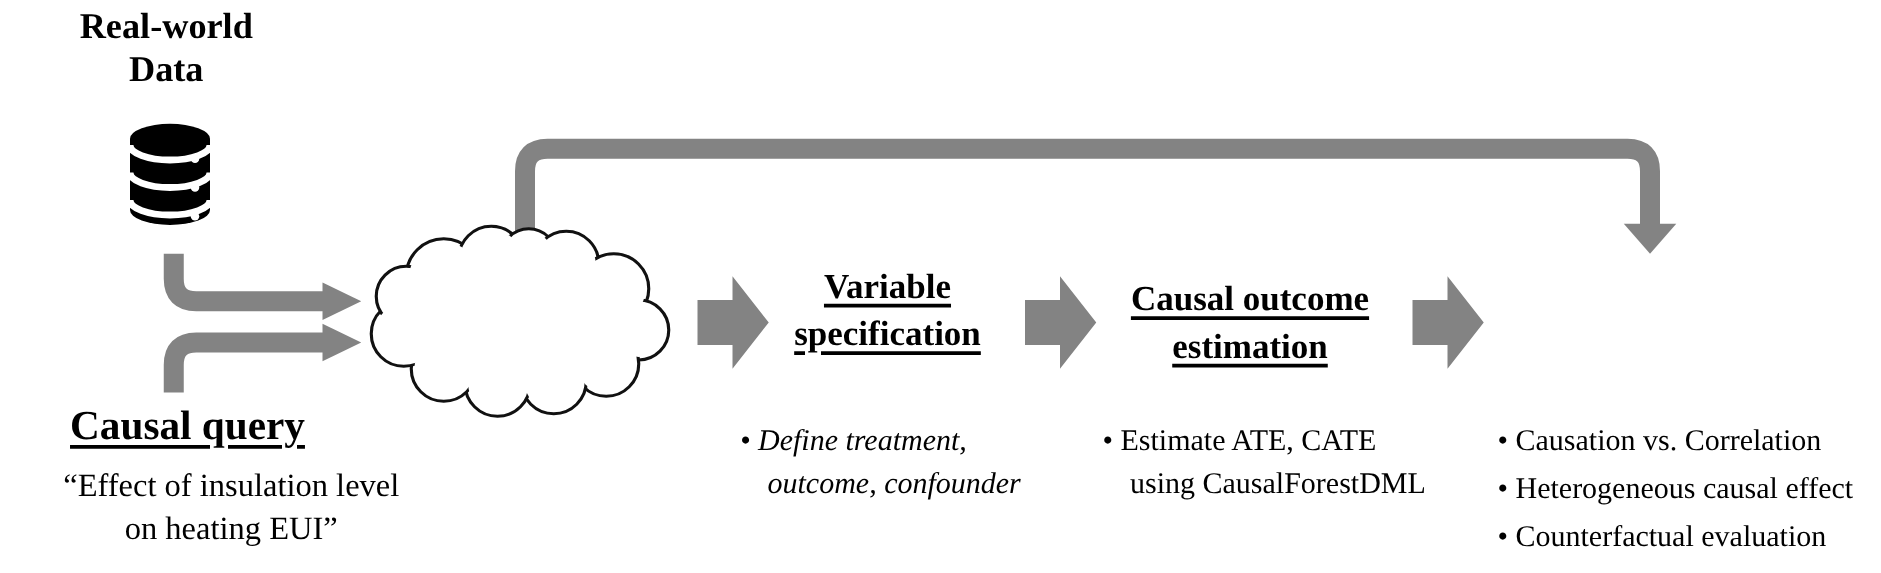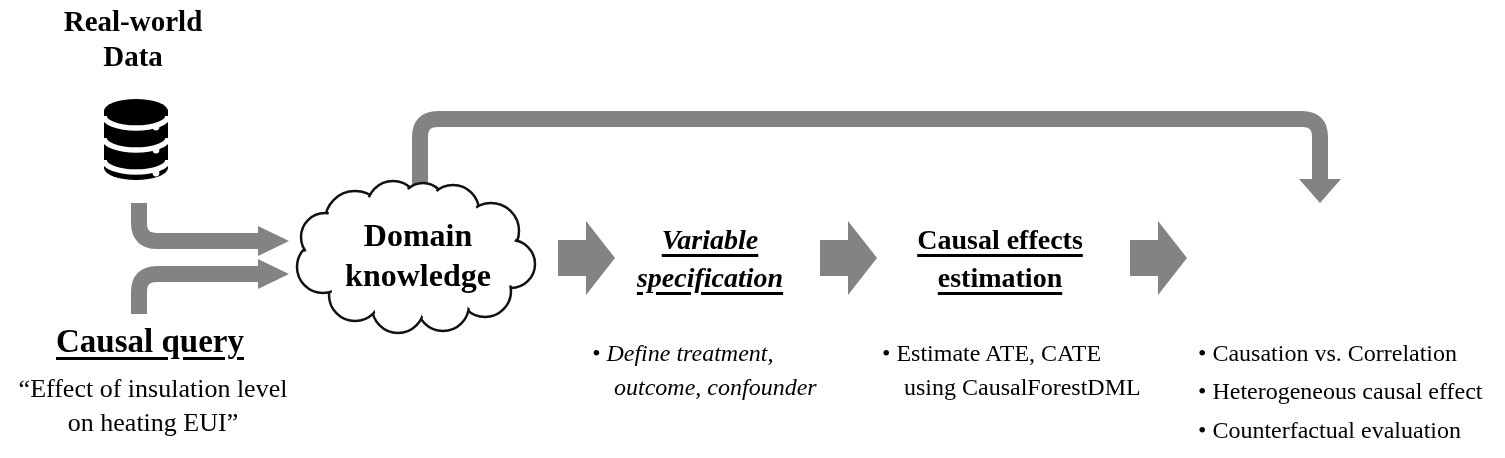--- a/index.html
+++ b/index.html
@@ -45,40 +45,40 @@
   .rw-title {
     left: 28px; top: 4px; width: 210px;
     font-size: 29px; line-height: 1.2;
   }
   .cq-title {
     left: 25px; top: 320px; width: 250px;
     font-size: 33px;
   }
   .cq-quote {
     left: 0px; top: 372px; width: 306px;
-    font-size: 26px; line-height: 1.32;
+    font-size: 26px; line-height: 1.32; padding-left: 32px;
   }
   .cloud-wrap {
     position: absolute;
     left: 293px; top: 169px;
     width: 250px; height: 172px;
   }
   .cloud-label {
     position: absolute;
     left: 0; top: 46px; width: 250px;
     text-align: center;
     font-weight: bold;
     font-size: 32px;
     line-height: 1.25;
     white-space: pre;
   }
   .stage-title {
     font-size: 28px; line-height: 1.35;
   }
-  .stage-title.s1 { left: 600px; top: 221px; width: 220px; font-style: italic; }
+  .stage-title.s1 { left: 600px; top: 211px; width: 220px; }
   .stage-title.s2 { left: 880px; top: 221px; width: 240px; }
   .stage-title.s3 { left: 1205px; top: 221px; width: 240px; }
   .bullets {
     font-size: 24px;
     line-height: 1.43;
     padding-left: 22px;
     text-indent: -22px;
   }
   .bullets.s1 { left: 592px; top: 336px; width: 280px; font-style: italic; }
   .bullets.s2 { left: 882px; top: 336px; width: 300px; }
@@ -164,30 +164,28 @@
         <circle class="cloud-cover" cx="218" cy="95" r="21.5"></circle>
         <circle class="cloud-cover" cx="192" cy="122" r="23.5"></circle>
         <circle class="cloud-cover" cx="150" cy="136" r="23.5"></circle>
         <circle class="cloud-cover" cx="105" cy="138" r="23.5"></circle>
         <circle class="cloud-cover" cx="62" cy="126" r="23.5"></circle>
         <circle class="cloud-cover" cx="30" cy="98" r="23.5"></circle>
         <circle class="cloud-cover" cx="32" cy="68" r="21.5"></circle>
         <ellipse class="cloud-cover" cx="124" cy="88" rx="86" ry="52"></ellipse>
       </g>
     </svg>
-    <div class="cloud-label">Domain
-knowledge</div>
   </div>
 
   <div class="txt center bold underlined stage-title s1">Variable
 specification</div>
   <div class="txt bullets s1">• Define treatment,
 outcome, confounder</div>
 
-  <div class="txt center bold underlined stage-title s2">Causal effects
+  <div class="txt center bold underlined stage-title s2">Causal outcome
 estimation</div>
   <div class="txt bullets s2">• Estimate ATE, CATE
 using CausalForestDML</div>
 
   <div class="bullets-list">
     <div class="bullet-line">• Causation vs. Correlation</div>
     <div class="bullet-line">• Heterogeneous causal effect</div>
     <div class="bullet-line">• Counterfactual evaluation</div>
   </div>
 

